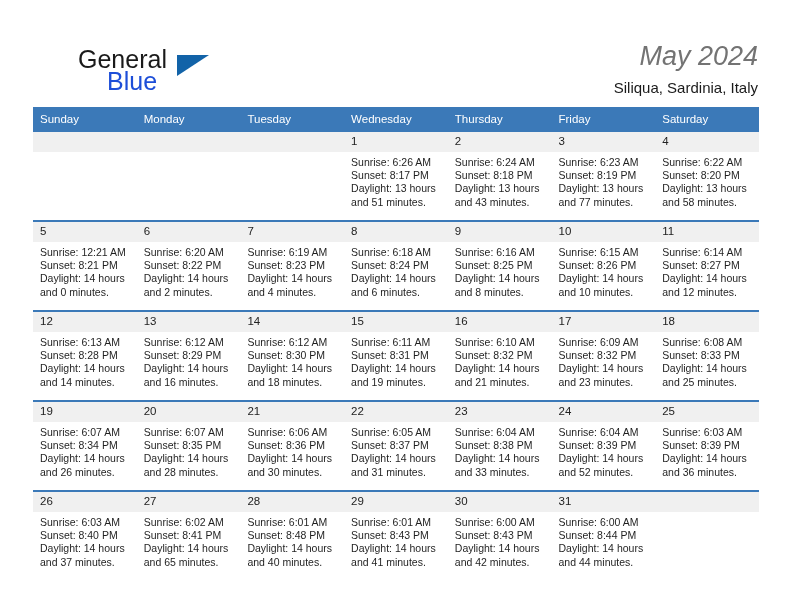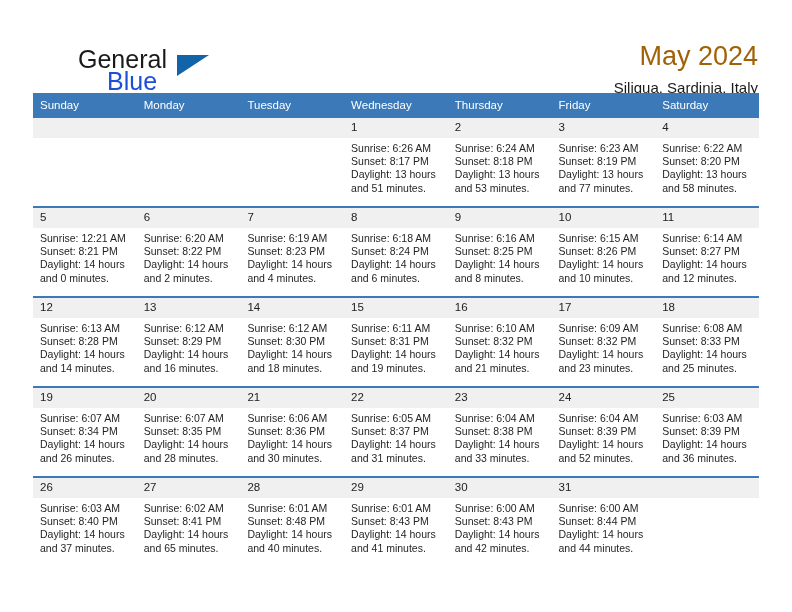--- a/index.html
+++ b/index.html
@@ -70,39 +70,40 @@
 
   .title-wrap {
     position: absolute;
     right: 0;
     top: 0;
     text-align: right;
   }
   .cal-title {
     font-size: 27px;
     line-height: 32px;
-    color: #a16207;
+    color: #737373;
     font-weight: 400;
     white-space: nowrap;
+    font-style: italic;
   }
   .cal-subtitle {
     margin-top: 7px;
     font-size: 15px;
     line-height: 18px;
     color: #1a1a1a;
     font-weight: 400;
     white-space: nowrap;
     text-align: right;
   }
 
   
   .calendar {
     position: absolute;
     left: 33px;
-    top: 93px;
+    top: 107px;
     width: 726px;
     border-collapse: collapse;
     table-layout: fixed;
   }
 
   .calendar th {
     background: #3b79b8;
     color: #ffffff;
     font-size: 11.5px;
     font-weight: 400;
@@ -200,21 +201,21 @@
               <div class="cell-line">Daylight: 13 hours</div>
               <div class="cell-line">and 51 minutes.</div>
             </div>
           </td>
           <td>
             <div class="daynum">2</div>
             <div class="cell-body">
               <div class="cell-line">Sunrise: 6:24 AM</div>
               <div class="cell-line">Sunset: 8:18 PM</div>
               <div class="cell-line">Daylight: 13 hours</div>
-              <div class="cell-line">and 53 minutes.</div>
+              <div class="cell-line">and 43 minutes.</div>
             </div>
           </td>
           <td>
             <div class="daynum">3</div>
             <div class="cell-body">
               <div class="cell-line">Sunrise: 6:23 AM</div>
               <div class="cell-line">Sunset: 8:19 PM</div>
               <div class="cell-line">Daylight: 13 hours</div>
               <div class="cell-line">and 77 minutes.</div>
             </div>

